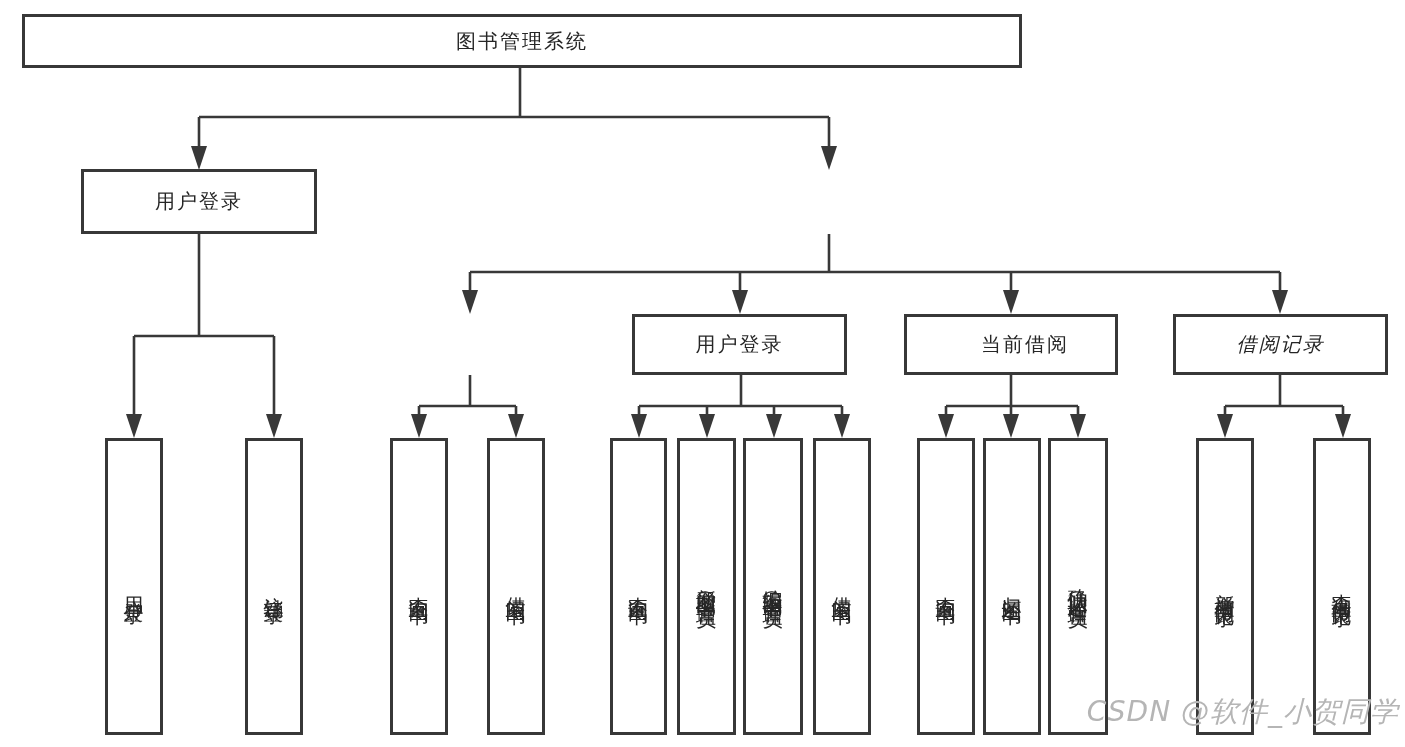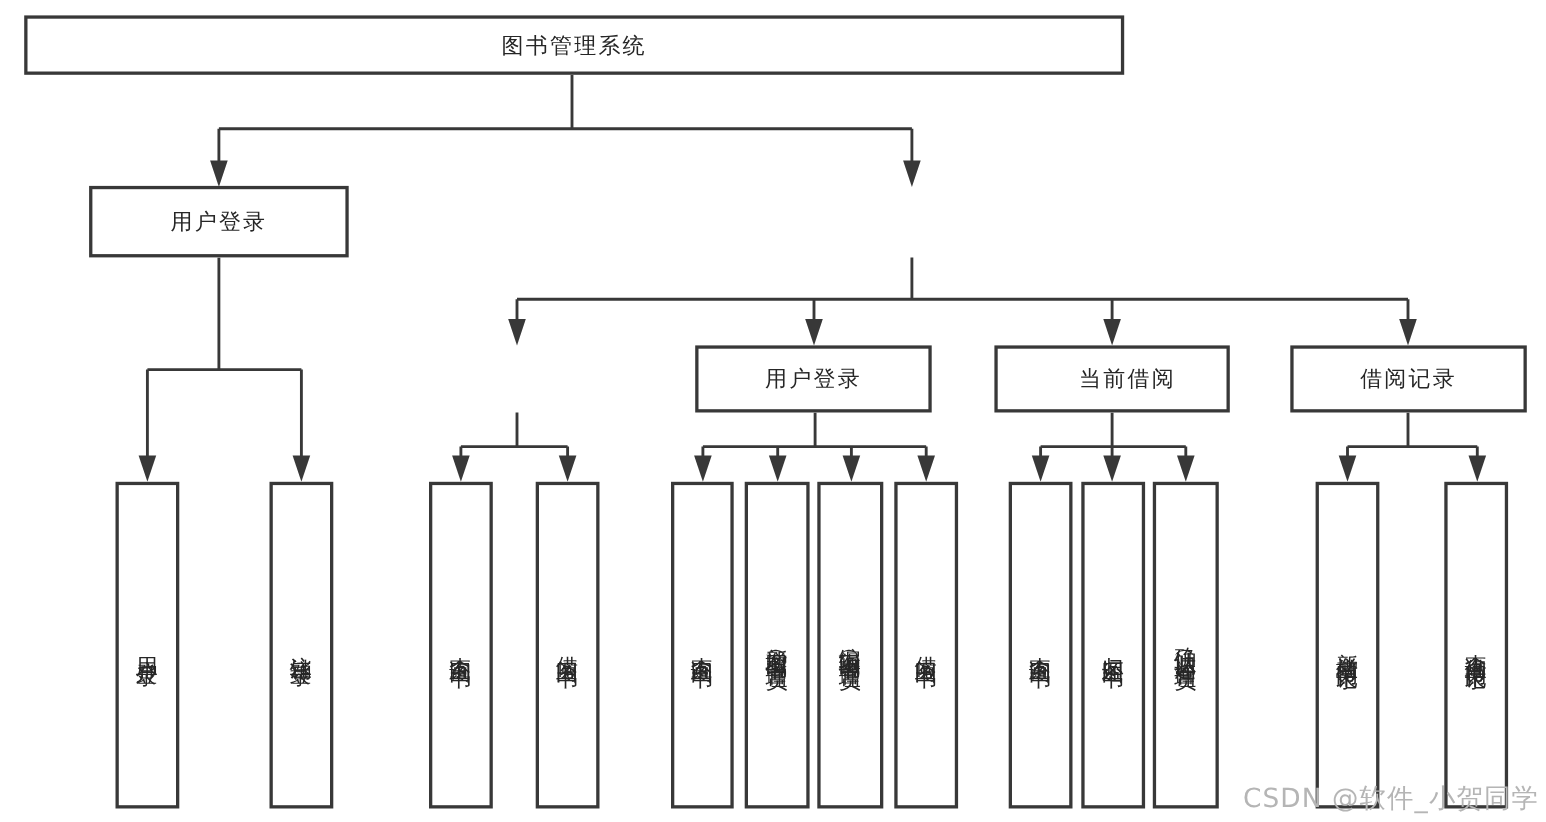--- a/index.html
+++ b/index.html
@@ -39,25 +39,26 @@
     font-size: 20px;
     letter-spacing: 3px;
     line-height: 1;
     top: 438px;
     height: 297px;
     width: 58px;
   }
   .watermark {
     position: absolute;
     right: 6px;
-    bottom: 5px;
-    font-size: 24px;
+    bottom: 16px;
+    font-size: 28px;
     color: #b5b5b5;
     letter-spacing: 1px;
     white-space: nowrap;
+    font-style: italic;
   }
 </style>
 </head>
 <body>
 
 <div class="canvas">
 
   <svg class="connectors" viewBox="0 0 1405 747" xmlns="http://www.w3.org/2000/svg">
     <g stroke="#383838" stroke-width="2.6" fill="none">
       <path d="M520,68 L520,117 M199,117 L829,117 M199,117 L199,147 M829,117 L829,147"></path>
@@ -90,21 +91,21 @@
       <polygon points="1335,414 1351,414 1343,438"></polygon>
     </g>
   </svg>
 
   <div class="box h" style="left:22px; top:14px; width:1000px; height:54px;">图书管理系统</div>
 
   <div class="box h" style="left:81px; top:169px; width:236px; height:65px;">用户登录</div>
 
   <div class="box h" style="left:632px; top:314px; width:215px; height:61px;">用户登录</div>
   <div class="box h" style="left:904px; top:314px; width:214px; height:61px;padding-left:28px;">当前借阅</div>
-  <div class="box h" style="left:1173px; top:314px; width:215px; height:61px;">借阅记录</div>
+  <div class="box h" style="left:1173px; top:314px; width:215px; height:61px;font-style:italic;">借阅记录</div>
 
   <div class="box v" style="left:105px;">用户登录</div>
   <div class="box v" style="left:245px;">注销登录</div>
 
   <div class="box v" style="left:390px;">查询图书</div>
   <div class="box v" style="left:487px;">借阅图书</div>
 
   <div class="box v" style="left:610px; width:57px;">查询图书</div>
   <div class="box v" style="left:677px; width:59px;">新增图书（管理员）</div>
   <div class="box v" style="left:743px; width:60px;">编辑图书（管理员）</div>

